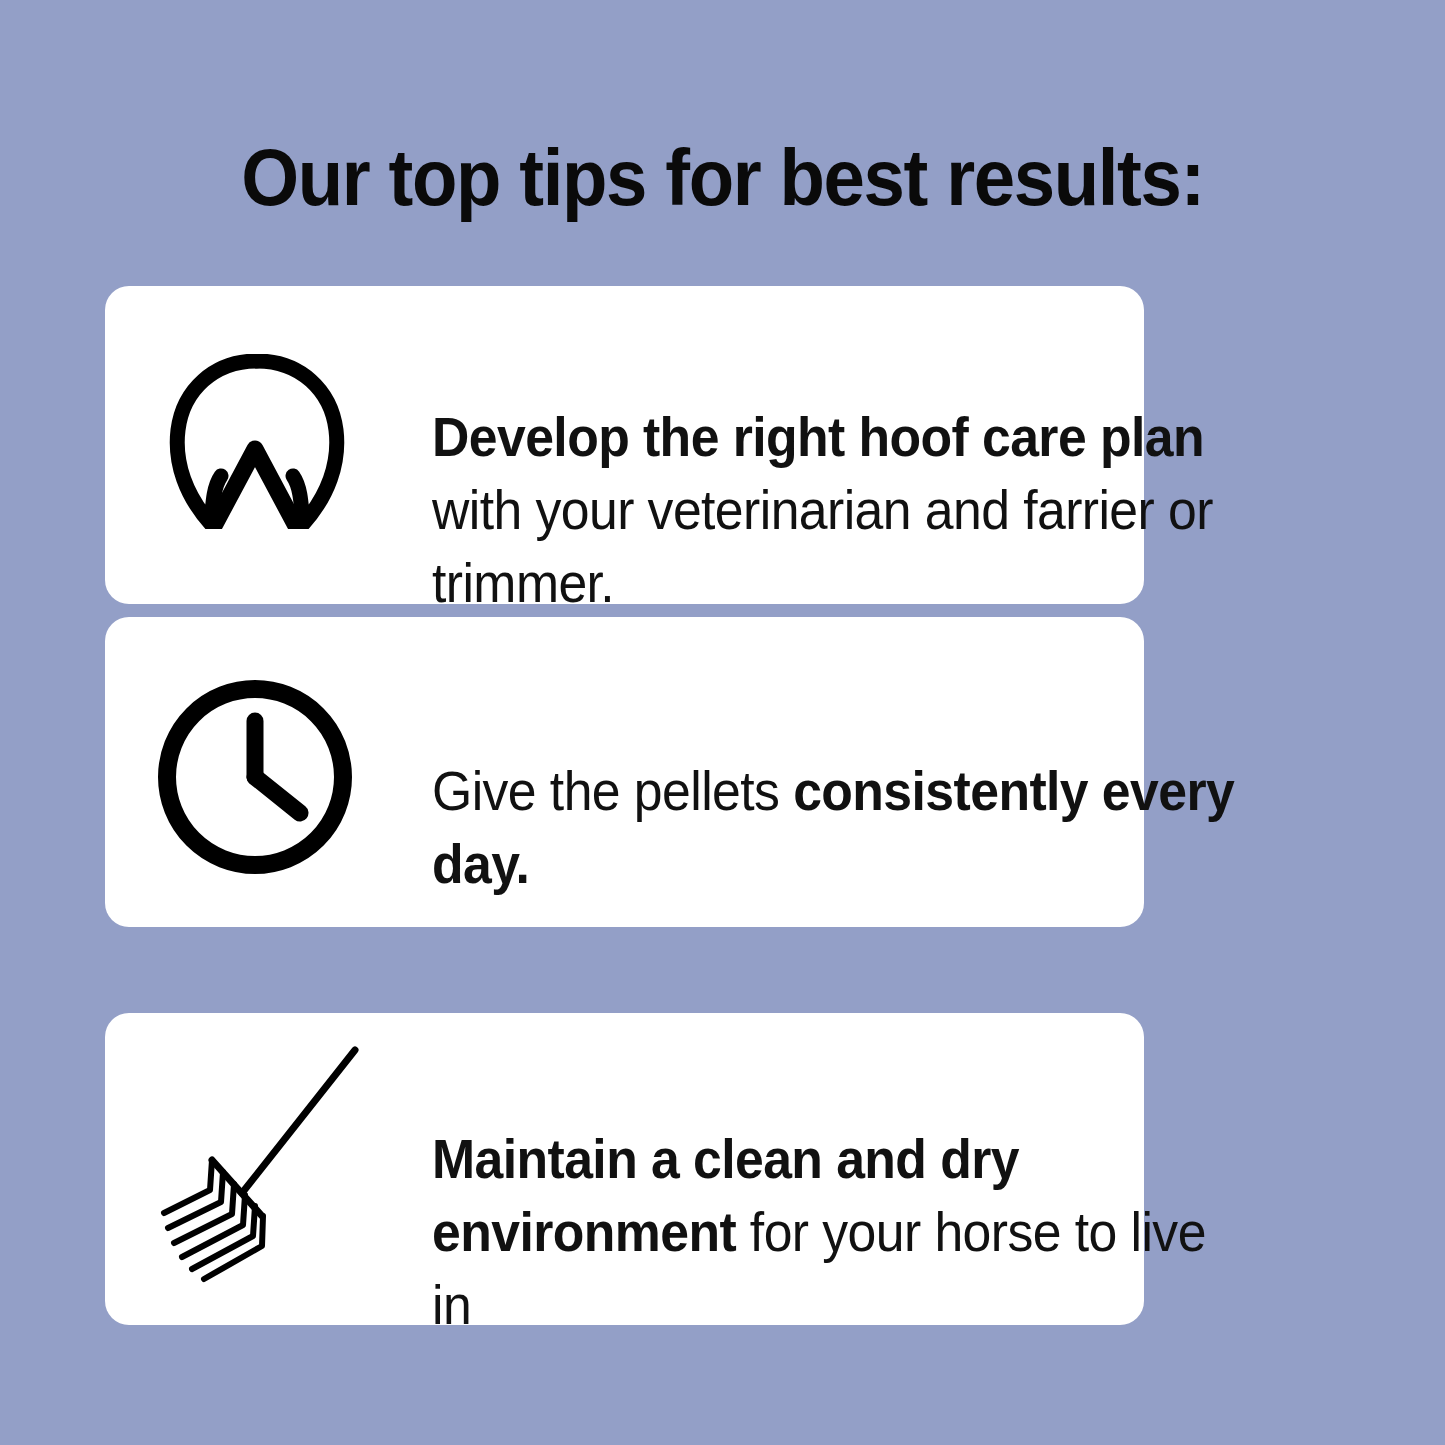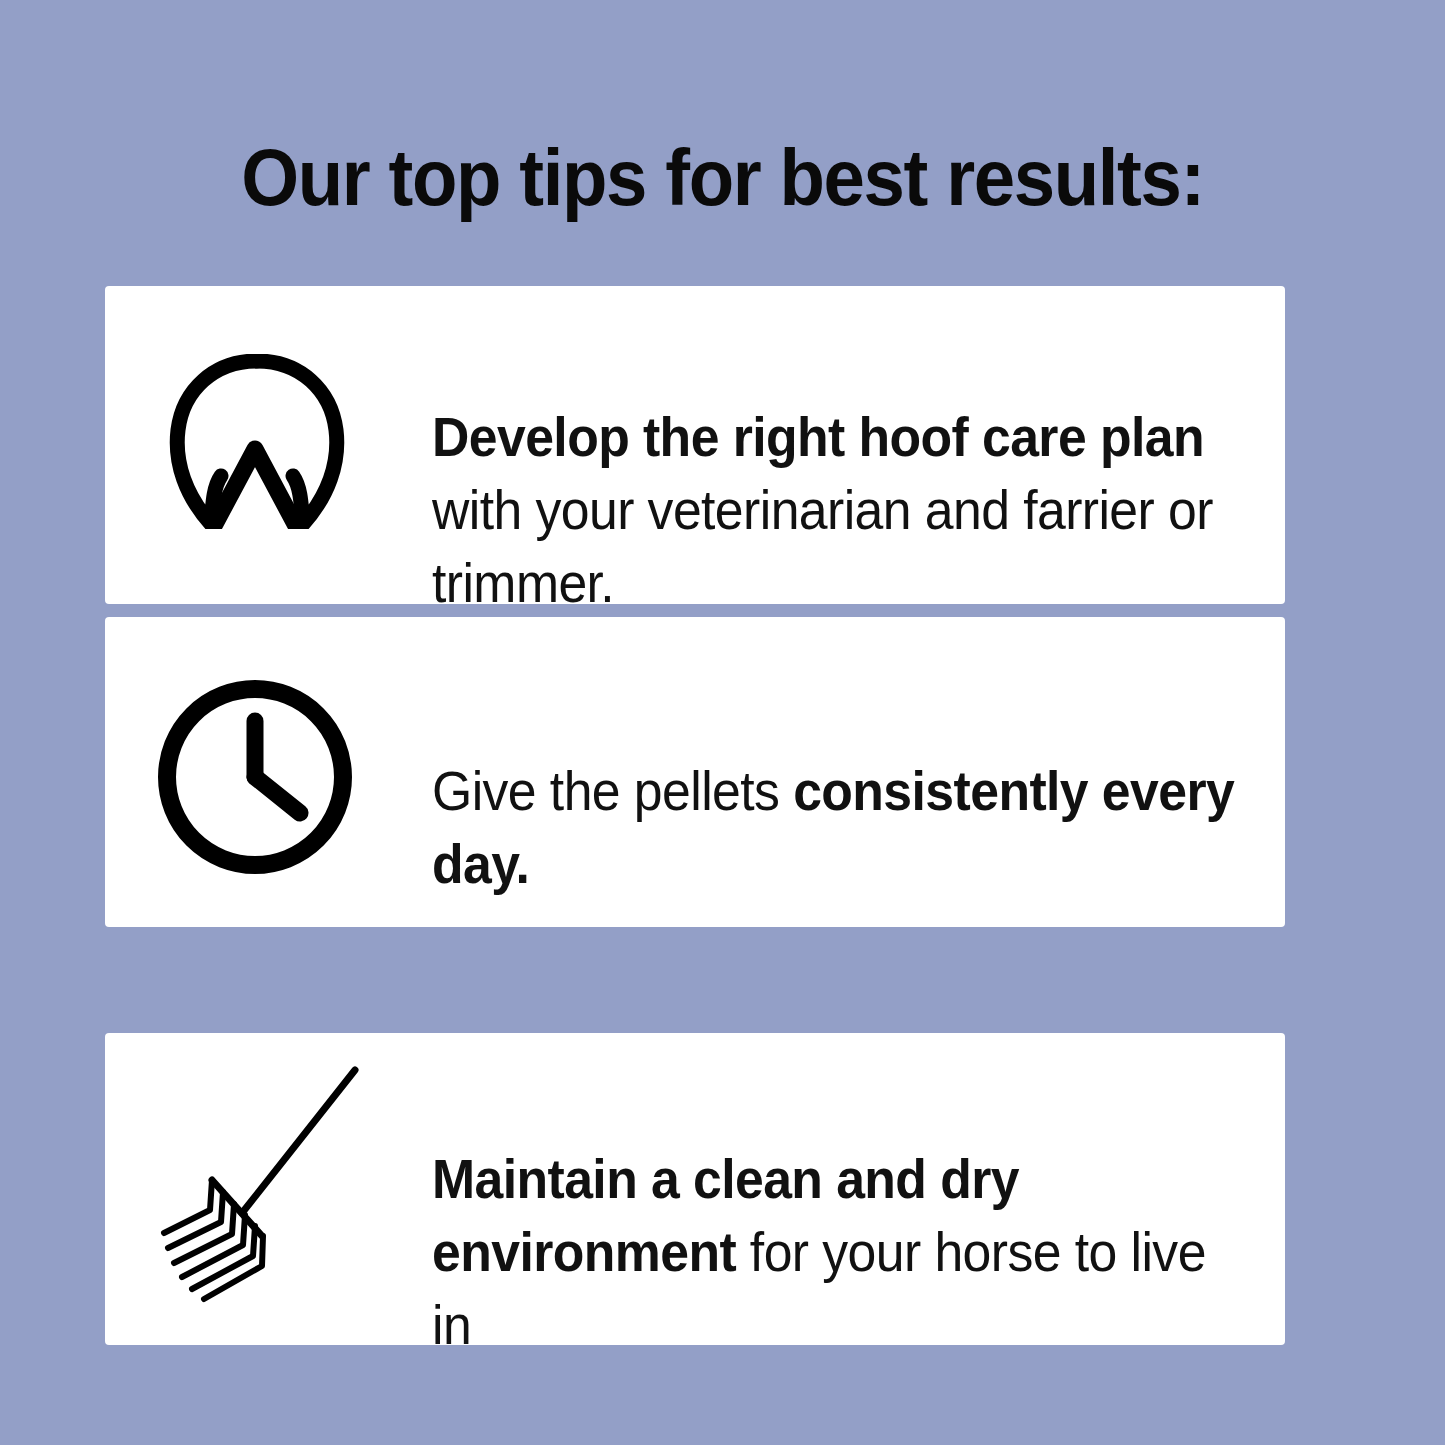--- a/index.html
+++ b/index.html
@@ -37,23 +37,23 @@
     letter-spacing: -1.5px;
     transform: scaleX(0.93);
     transform-origin: center top;
     white-space: nowrap;
   }
 
   
   .card {
     position: absolute;
     left: 105px;
-    width: 1180px;
+    width: 1039px;
     background: #FFFFFF;
-    border-radius: 4px;
+    border-radius: 24px;
     box-sizing: border-box;
     display: flex;
     align-items: center;
   }
 
   #card-1 { top: 286px;  height: 318px; }
   #card-2 { top: 617px;  height: 310px; }
   #card-3 { top: 1013px; height: 312px; }
 
   .card-icon {
@@ -129,21 +129,21 @@
       <circle cx="98" cy="98" r="88" fill="none" stroke="#000000" stroke-width="18"></circle>
 
       <path d="M98 98 L 98 42" fill="none" stroke="#000000" stroke-width="17" stroke-linecap="round" stroke-linejoin="round"></path>
 
       <path d="M98 98 L 143 134" fill="none" stroke="#000000" stroke-width="17" stroke-linecap="round" stroke-linejoin="round"></path>
     </svg>
 
     <p class="card-text" style="color: rgb(17, 17, 17);"><span>Give the pellets </span><b>consistently every day.</b></p>
   </div>
 
-  <div class="card" id="card-3" style="background: rgb(255, 255, 255); margin-top: 20px;">
+  <div class="card" id="card-3" style="background: rgb(255, 255, 255);">
 
     <svg class="card-icon" id="icon-rake" viewBox="0 0 240 250" xmlns="http://www.w3.org/2000/svg">
 
       <path d="M205 12 L 92 155" fill="none" stroke="#000000" stroke-width="7" stroke-linecap="round"></path>
 
       <path d="M62 122 L 112 178" fill="none" stroke="#000000" stroke-width="7" stroke-linecap="round"></path>
 
       <path d="M62 122 L 60 152 L 14 175" fill="none" stroke="#000000" stroke-width="6" stroke-linecap="round" stroke-linejoin="round"></path>
       <path d="M73 134 L 71 164 L 18 190" fill="none" stroke="#000000" stroke-width="6" stroke-linecap="round" stroke-linejoin="round"></path>
       <path d="M84 146 L 82 176 L 24 205" fill="none" stroke="#000000" stroke-width="6" stroke-linecap="round" stroke-linejoin="round"></path>

